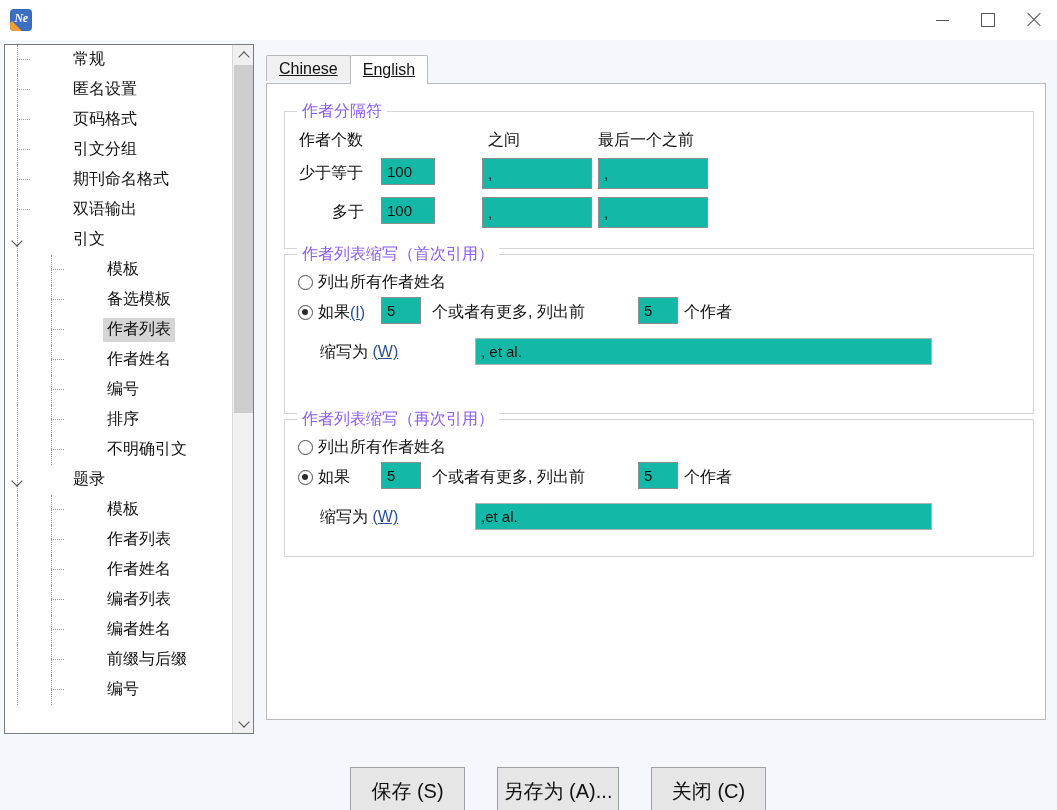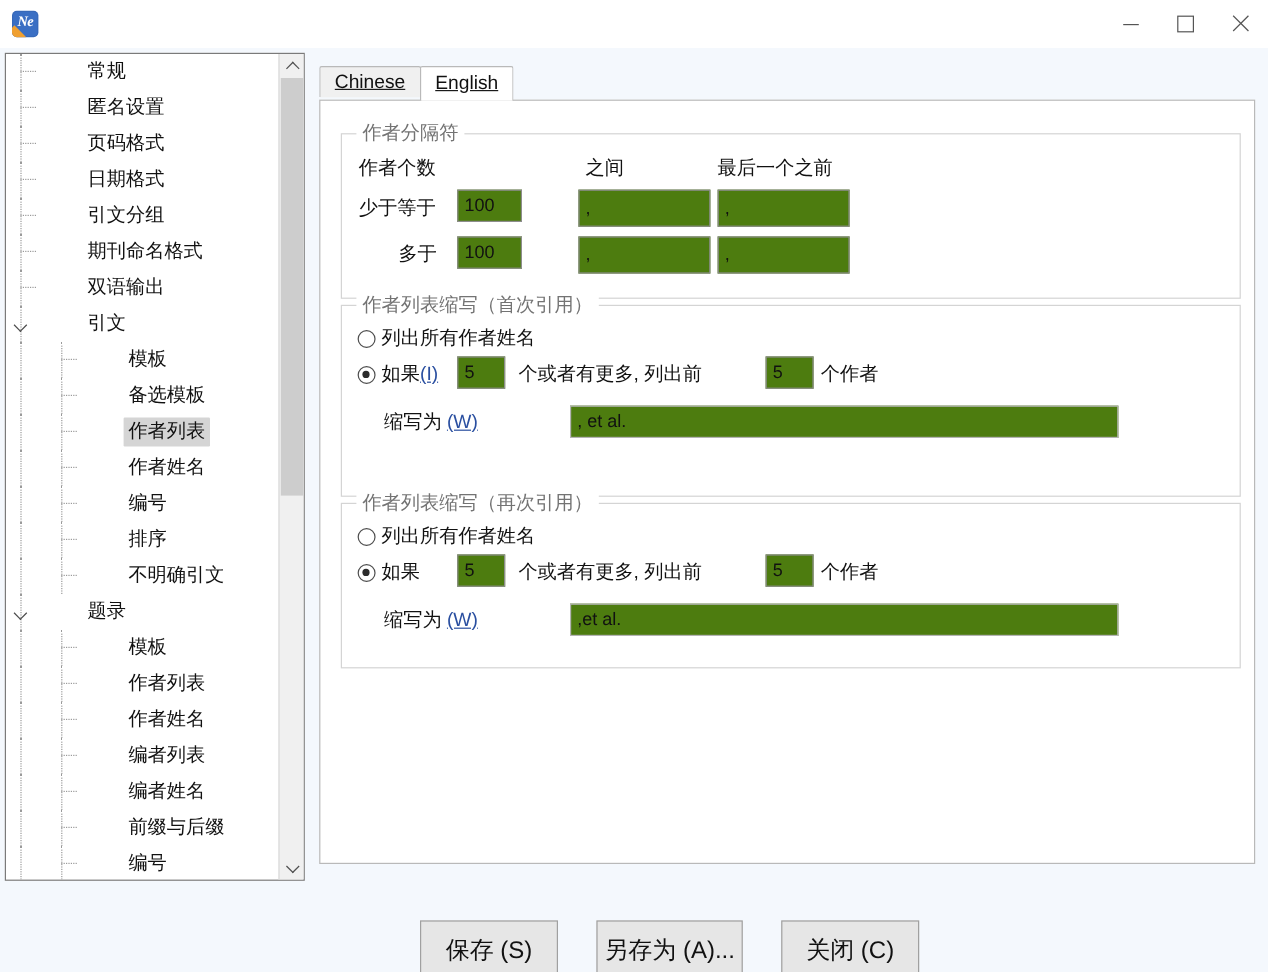--- a/index.html
+++ b/index.html
@@ -234,35 +234,35 @@
     position: absolute;
     border: 1px solid #d4d4d4;
     box-sizing: border-box;
   }
   .gb-title {
     position: absolute;
     top: -11px; left: 12px;
     background: #ffffff;
     padding: 0 5px;
     font-size: 16px;
-    color: #737373;
+    color: #8b5cf6;
     white-space: nowrap;
   }
 
   #gb-sep  { left: 17px; top: 27px;  width: 750px; height: 138px; }
   #gb-first{ left: 17px; top: 170px; width: 750px; height: 160px; }
   #gb-again{ left: 17px; top: 335px; width: 750px; height: 138px; }
 
   .lbl { font-size: 16px; color: #111; white-space: nowrap; }
   .abs { position: absolute; }
 
   
   .tbox {
     position: absolute;
-    background: #4d7c0f;
+    background: #14b8a6;
     border: 1px solid #8d8d8d;
     box-sizing: border-box;
     font-family: "Liberation Sans", sans-serif;
     font-size: 15px;
     color: #111;
     padding: 0 5px;
     line-height: normal;
     outline: none;
   }
   .tbox.small { width: 54px; height: 27px; text-align: left; }
@@ -350,25 +350,20 @@
         <span class="lbl">匿名设置</span>
       </div>
       <div class="tree-node depth1">
         <span class="vline1"></span>
         <span class="dash"></span>
         <span class="lbl">页码格式</span>
       </div>
       <div class="tree-node depth1">
         <span class="vline1"></span>
         <span class="dash"></span>
-        <span class="lbl">日期格式</span>
-      </div>
-      <div class="tree-node depth1">
-        <span class="vline1"></span>
-        <span class="dash"></span>
         <span class="lbl">引文分组</span>
       </div>
       <div class="tree-node depth1">
         <span class="vline1"></span>
         <span class="dash"></span>
         <span class="lbl">期刊命名格式</span>
       </div>
       <div class="tree-node depth1">
         <span class="vline1"></span>
         <span class="dash"></span>

